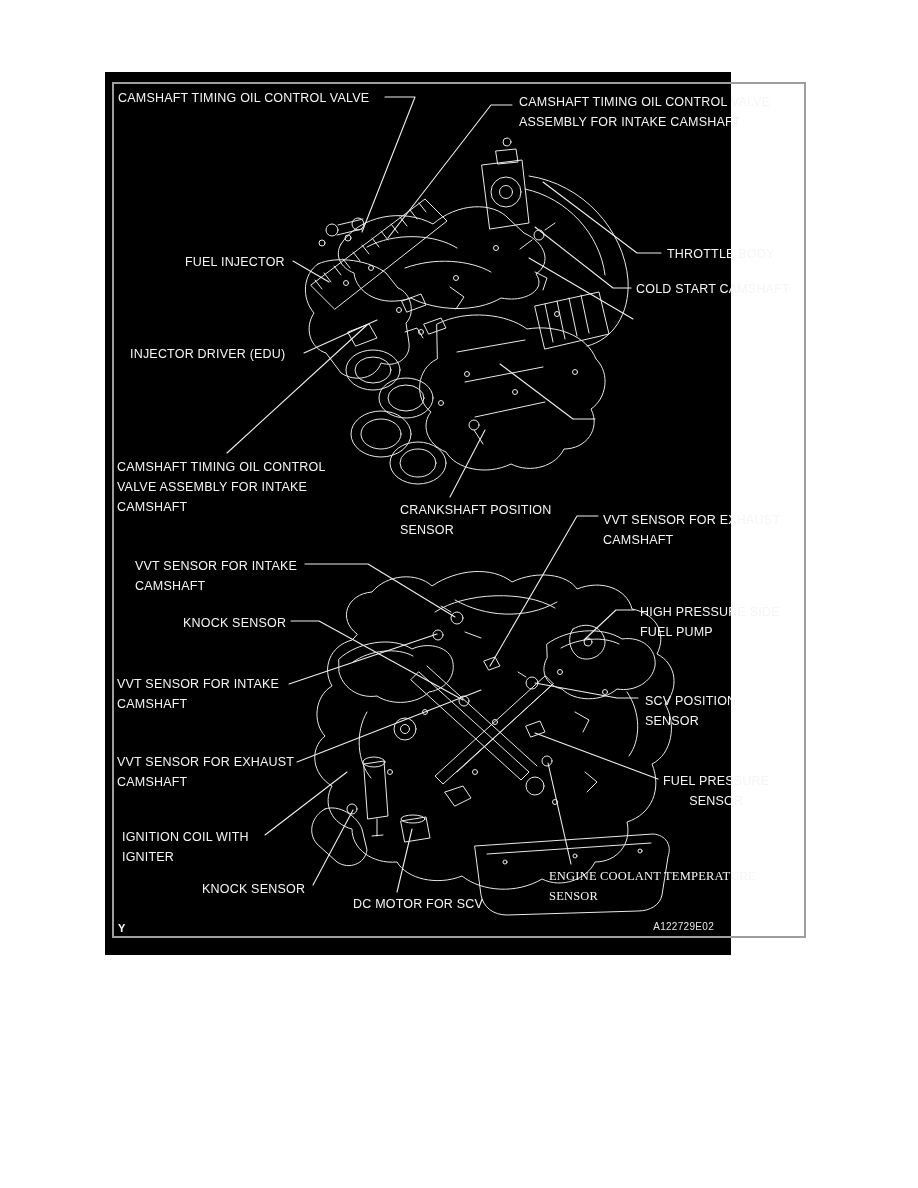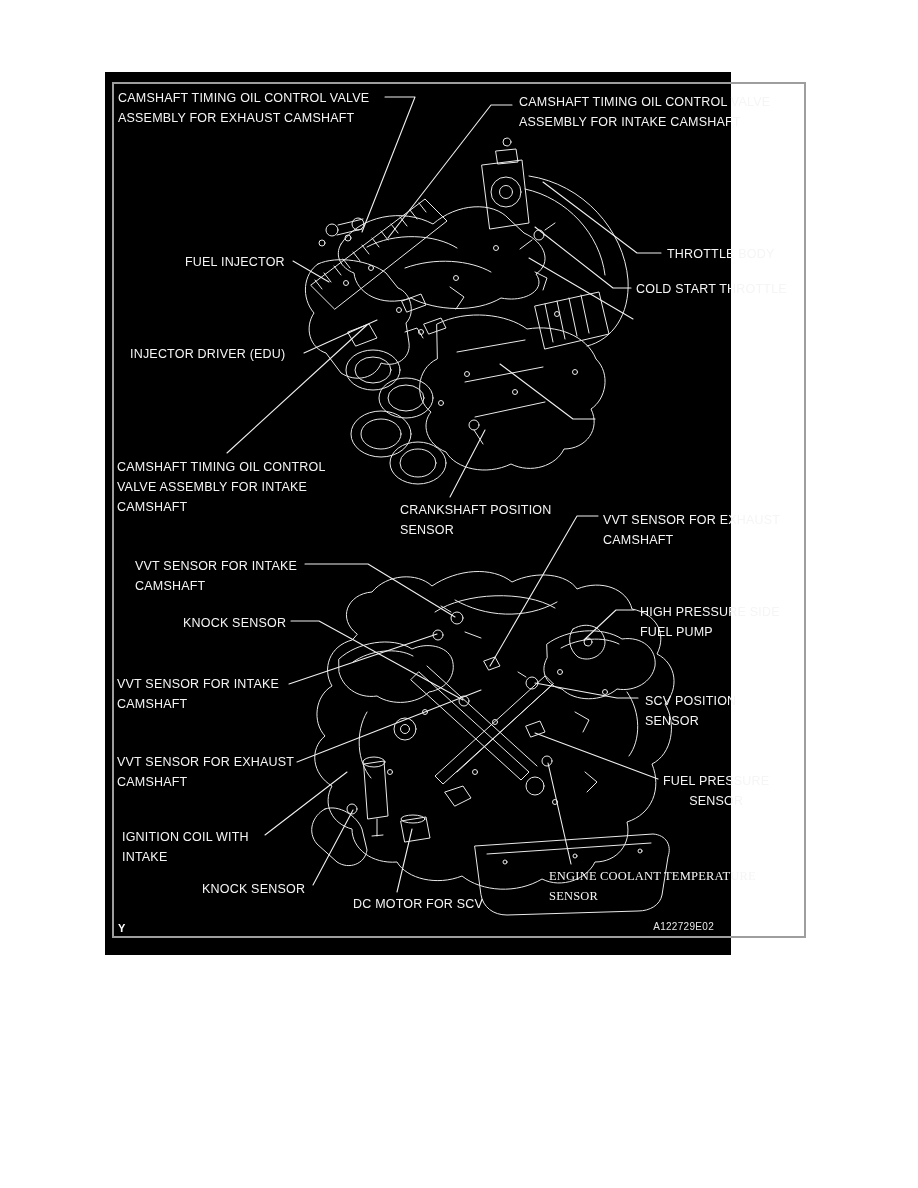--- a/index.html
+++ b/index.html
@@ -183,34 +183,33 @@
       <polyline points="160,763 242,700"></polyline>
       <polyline points="208,813 248,738"></polyline>
       <polyline points="292,820 307,757"></polyline>
       <polyline points="466,792 443,691"></polyline>
     </g>
   </svg>
 
   <div style="position:absolute;left:0;top:0;width:710px;height:883px;">
       <div class="lbl" style="left: 13px; top: 16px;">
         <div>CAMSHAFT TIMING OIL CONTROL VALVE</div>
-        <div>ASSEMBLY FOR EXHAUST CAMSHAFT</div>
       </div>
       <div class="lbl" style="left: 414px; top: 20px;">
         <div>CAMSHAFT TIMING OIL CONTROL VALVE</div>
         <div>ASSEMBLY FOR INTAKE CAMSHAFT</div>
       </div>
       <div class="lbl" style="left: 80px; top: 180px;">
         <div>FUEL INJECTOR</div>
       </div>
       <div class="lbl" style="left: 562px; top: 172px;">
         <div>THROTTLE BODY</div>
       </div>
       <div class="lbl" style="left: 531px; top: 207px;">
-        <div>COLD START THROTTLE</div>
+        <div>COLD START CAMSHAFT</div>
       </div>
       <div class="lbl" style="left: 25px; top: 272px;">
         <div>INJECTOR DRIVER (EDU)</div>
       </div>
       <div class="lbl" style="left: 12px; top: 385px;">
         <div>CAMSHAFT TIMING OIL CONTROL</div>
         <div>VALVE ASSEMBLY FOR INTAKE</div>
         <div>CAMSHAFT</div>
       </div>
       <div class="lbl" style="left: 295px; top: 428px;">
@@ -243,21 +242,21 @@
       <div class="lbl" style="left: 12px; top: 680px;">
         <div>VVT SENSOR FOR EXHAUST</div>
         <div>CAMSHAFT</div>
       </div>
       <div class="lbl" style="left: 558px; top: 699px; text-align: center;">
         <div>FUEL PRESSURE</div>
         <div>SENSOR</div>
       </div>
       <div class="lbl" style="left: 17px; top: 755px;">
         <div>IGNITION COIL WITH</div>
-        <div>INTAKE</div>
+        <div>IGNITER</div>
       </div>
       <div class="lbl" style="left: 97px; top: 807px;">
         <div>KNOCK SENSOR</div>
       </div>
       <div class="lbl" style="left: 248px; top: 822px;">
         <div>DC MOTOR FOR SCV</div>
       </div>
       <div class="lbl" style="left: 444px; top: 794px; font-family: Liberation Serif, serif;">
         <div>ENGINE COOLANT TEMPERATURE</div>
         <div>SENSOR</div>

